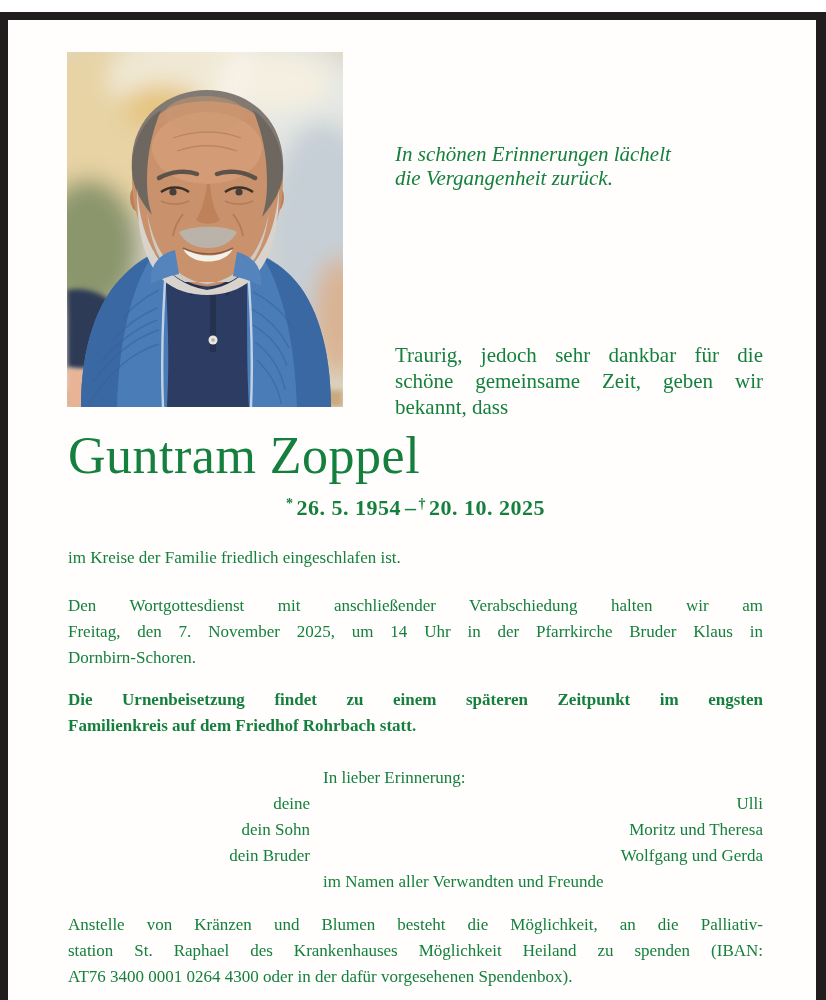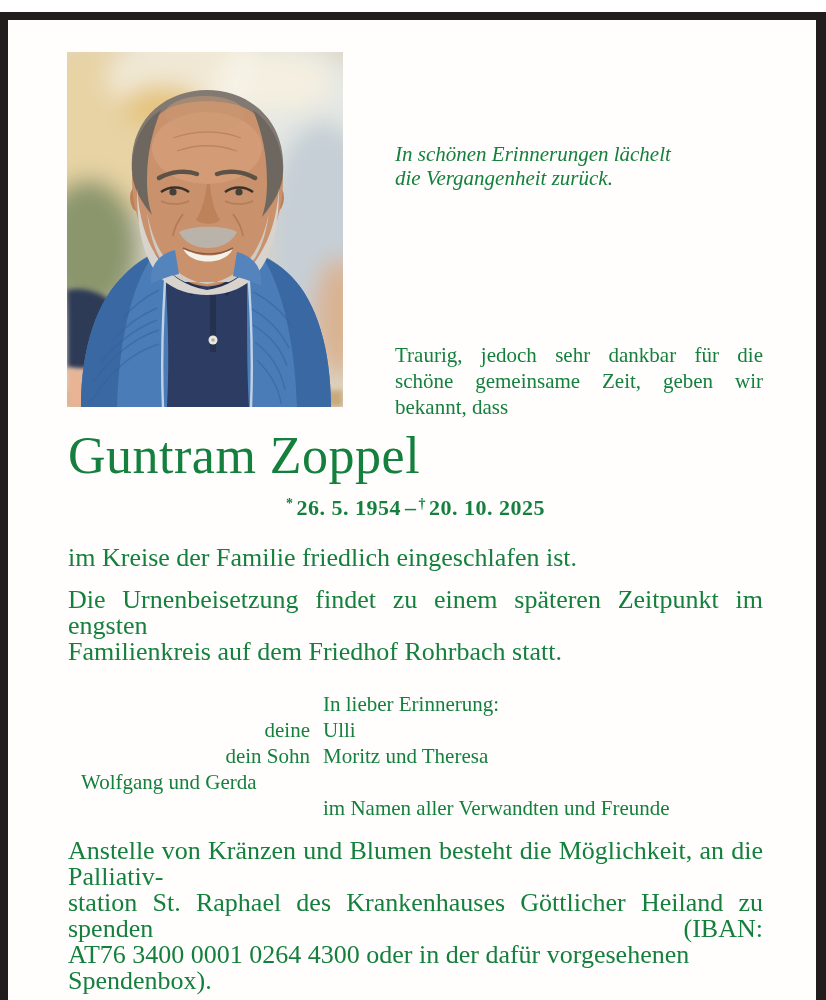--- a/index.html
+++ b/index.html
@@ -30,30 +30,30 @@
   .jl { text-align: justify; text-align-last: justify; }
   .ll { text-align: left; }
 
   
   .name { margin: 18px 0 0 0; font-size: 52px; line-height: 62px; font-weight: 400; text-align: left; letter-spacing: 0.5px; }
   .dates { margin-top: 2px; text-align: center; font-size: 22px; line-height: 30px; font-weight: 700; letter-spacing: 0.5px; }
   .dates .sym { font-size: 14px; vertical-align: 7px; margin-right: 3px; }
   .dates .sep { margin: 0 2px 0 4px; }
 
   
-  .para { font-size: 26px; line-height: 26px; margin: 0; }
+  .para { font-size: 17px; line-height: 26px; margin: 0; }
   .mt-a { margin-top: 22px; }
   .mt-b { margin-top: 22px; }
-  .mt-c { margin-top: 16px; }
+  .mt-c { margin-top: 16px; font-weight: bold; }
   .mt-d { margin-top: 17px; }
 
   
-  .mem { margin-top: 26px; font-size: 21px; line-height: 26px; }
+  .mem { margin-top: 26px; font-size: 17px; line-height: 26px; }
   .mem-heading { padding-left: 255px; }
-  .mem-row { display: flex; }
+  .mem-row { display: flex; justify-content: space-between; }
   .mem-label { width: 242px; flex: none; text-align: right; }
   .mem-names { padding-left: 13px; }
   .mem-names b { font-weight: 400; }
   .mem-footer { padding-left: 255px; }
 </style>
 </head>
 <body>
 
 <div class="page">
   <div class="content">
@@ -181,42 +181,48 @@
     <h1 class="name">Guntram Zoppel</h1>
 
     <div class="dates">
       <span class="sym">*</span><span>26. 5. 1954</span><span class="sep">–</span><span class="sym">†</span><span>20. 10. 2025</span>
     </div>
 
     <p class="para mt-a">
       <span class="ll">im Kreise der Familie friedlich eingeschlafen ist.</span>
     </p>
 
+    <div class="para mt-b">
+      <div class="jl">Den Wortgottesdienst mit anschließender Verabschiedung halten wir am</div>
+      <div class="jl">Freitag, den 7. November 2025, um 14 Uhr in der Pfarrkirche Bruder Klaus in</div>
+      <div class="ll">Dornbirn-Schoren.</div>
+    </div>
 
     <div class="para mt-c">
       <div class="jl">Die Urnenbeisetzung findet zu einem späteren Zeitpunkt im engsten</div>
       <div class="ll">Familienkreis auf dem Friedhof Rohrbach statt.</div>
     </div>
 
     <div class="mem">
       <div class="mem-heading">In lieber Erinnerung:</div>
       <div class="mem-row">
         <span class="mem-label">deine</span>
         <span class="mem-names"><b>Ulli</b> <span></span> <b></b></span>
       </div>
       <div class="mem-row">
         <span class="mem-label">dein Sohn</span>
         <span class="mem-names"><b>Moritz</b> <span>und</span> <b>Theresa</b></span>
       </div>
       <div class="mem-row">
+        <span class="mem-label">dein Bruder</span>
         <span class="mem-names"><b>Wolfgang</b> <span>und</span> <b>Gerda</b></span>
       </div>
       <div class="mem-footer">im Namen aller Verwandten und Freunde</div>
     </div>
 
     <div class="para mt-d">
       <div class="jl">Anstelle von Kränzen und Blumen besteht die Möglichkeit, an die Palliativ-</div>
-      <div class="jl">station St. Raphael des Krankenhauses Göttlicher Heiland zu spenden (IBAN:</div>
+      <div class="jl">station St. Raphael des Krankenhauses Möglichkeit Heiland zu spenden (IBAN:</div>
       <div class="ll">AT76 3400 0001 0264 4300 oder in der dafür vorgesehenen Spendenbox).</div>
     </div>
 
   </div>
 </div>
 
 </body></html>

